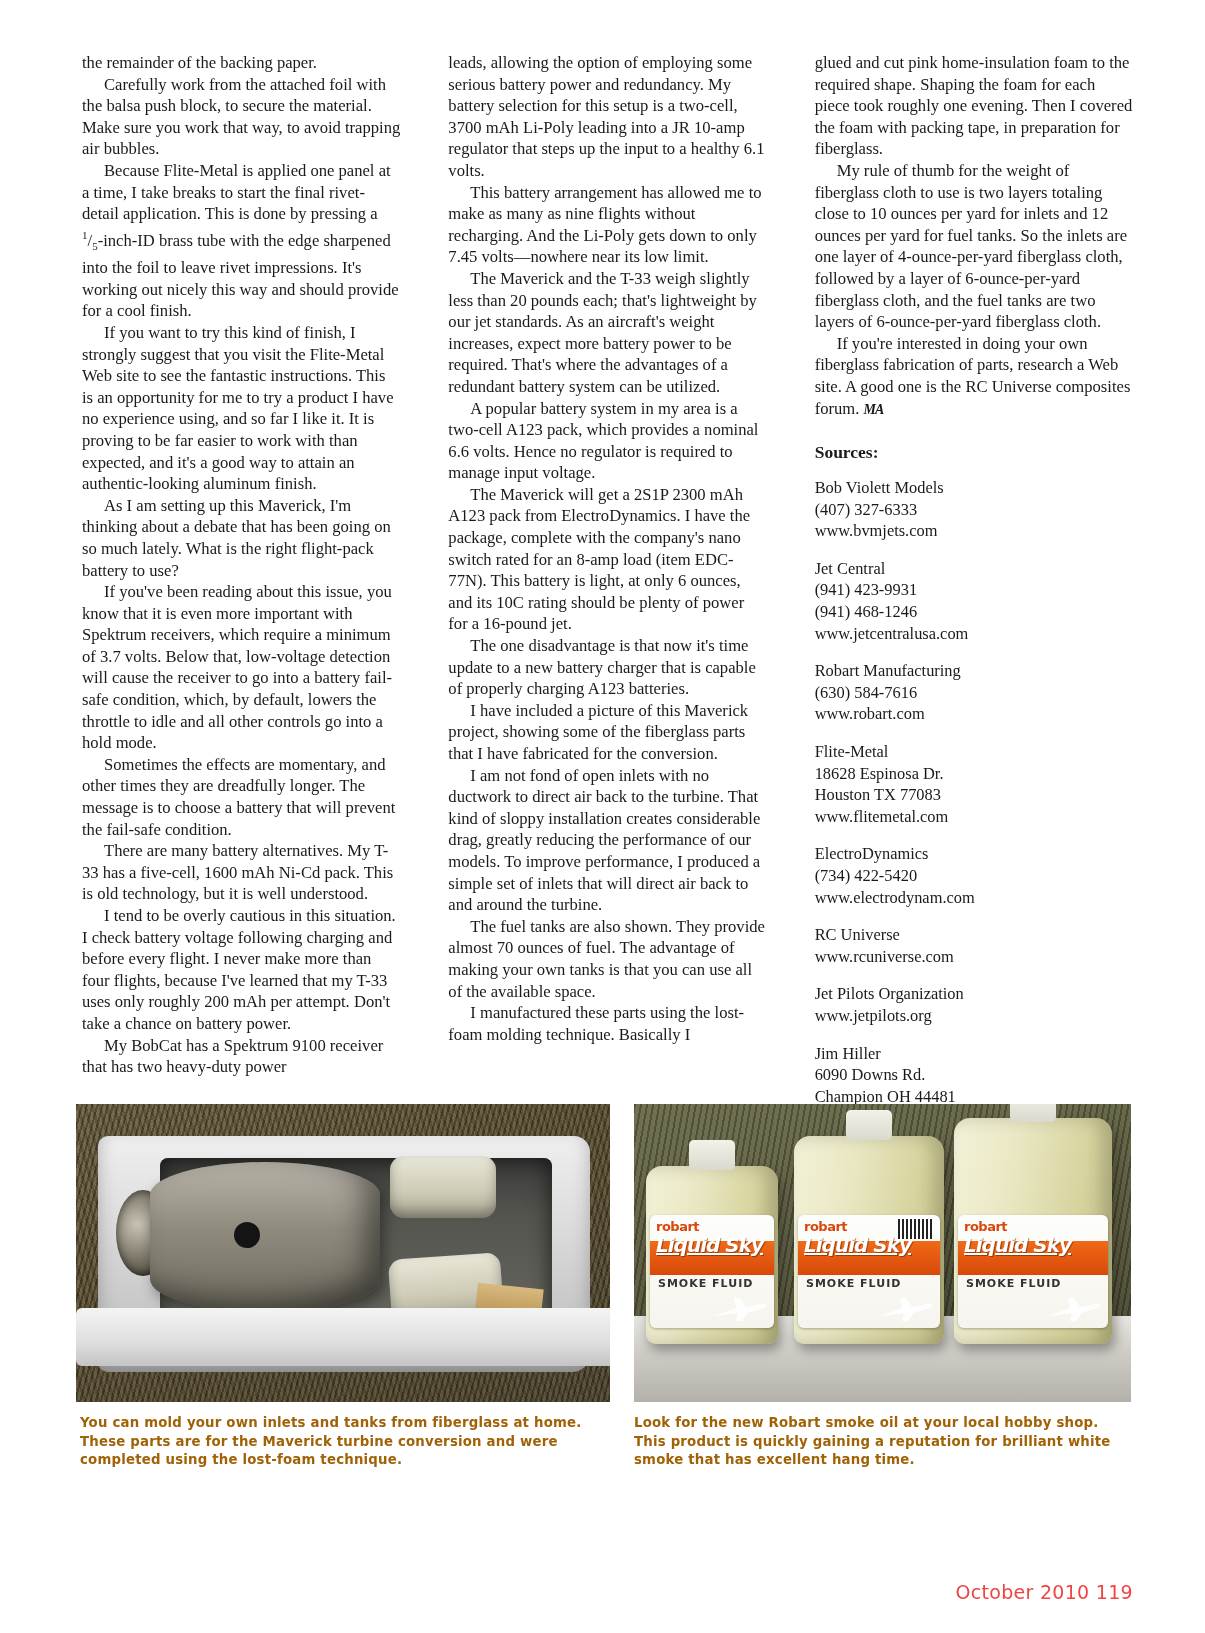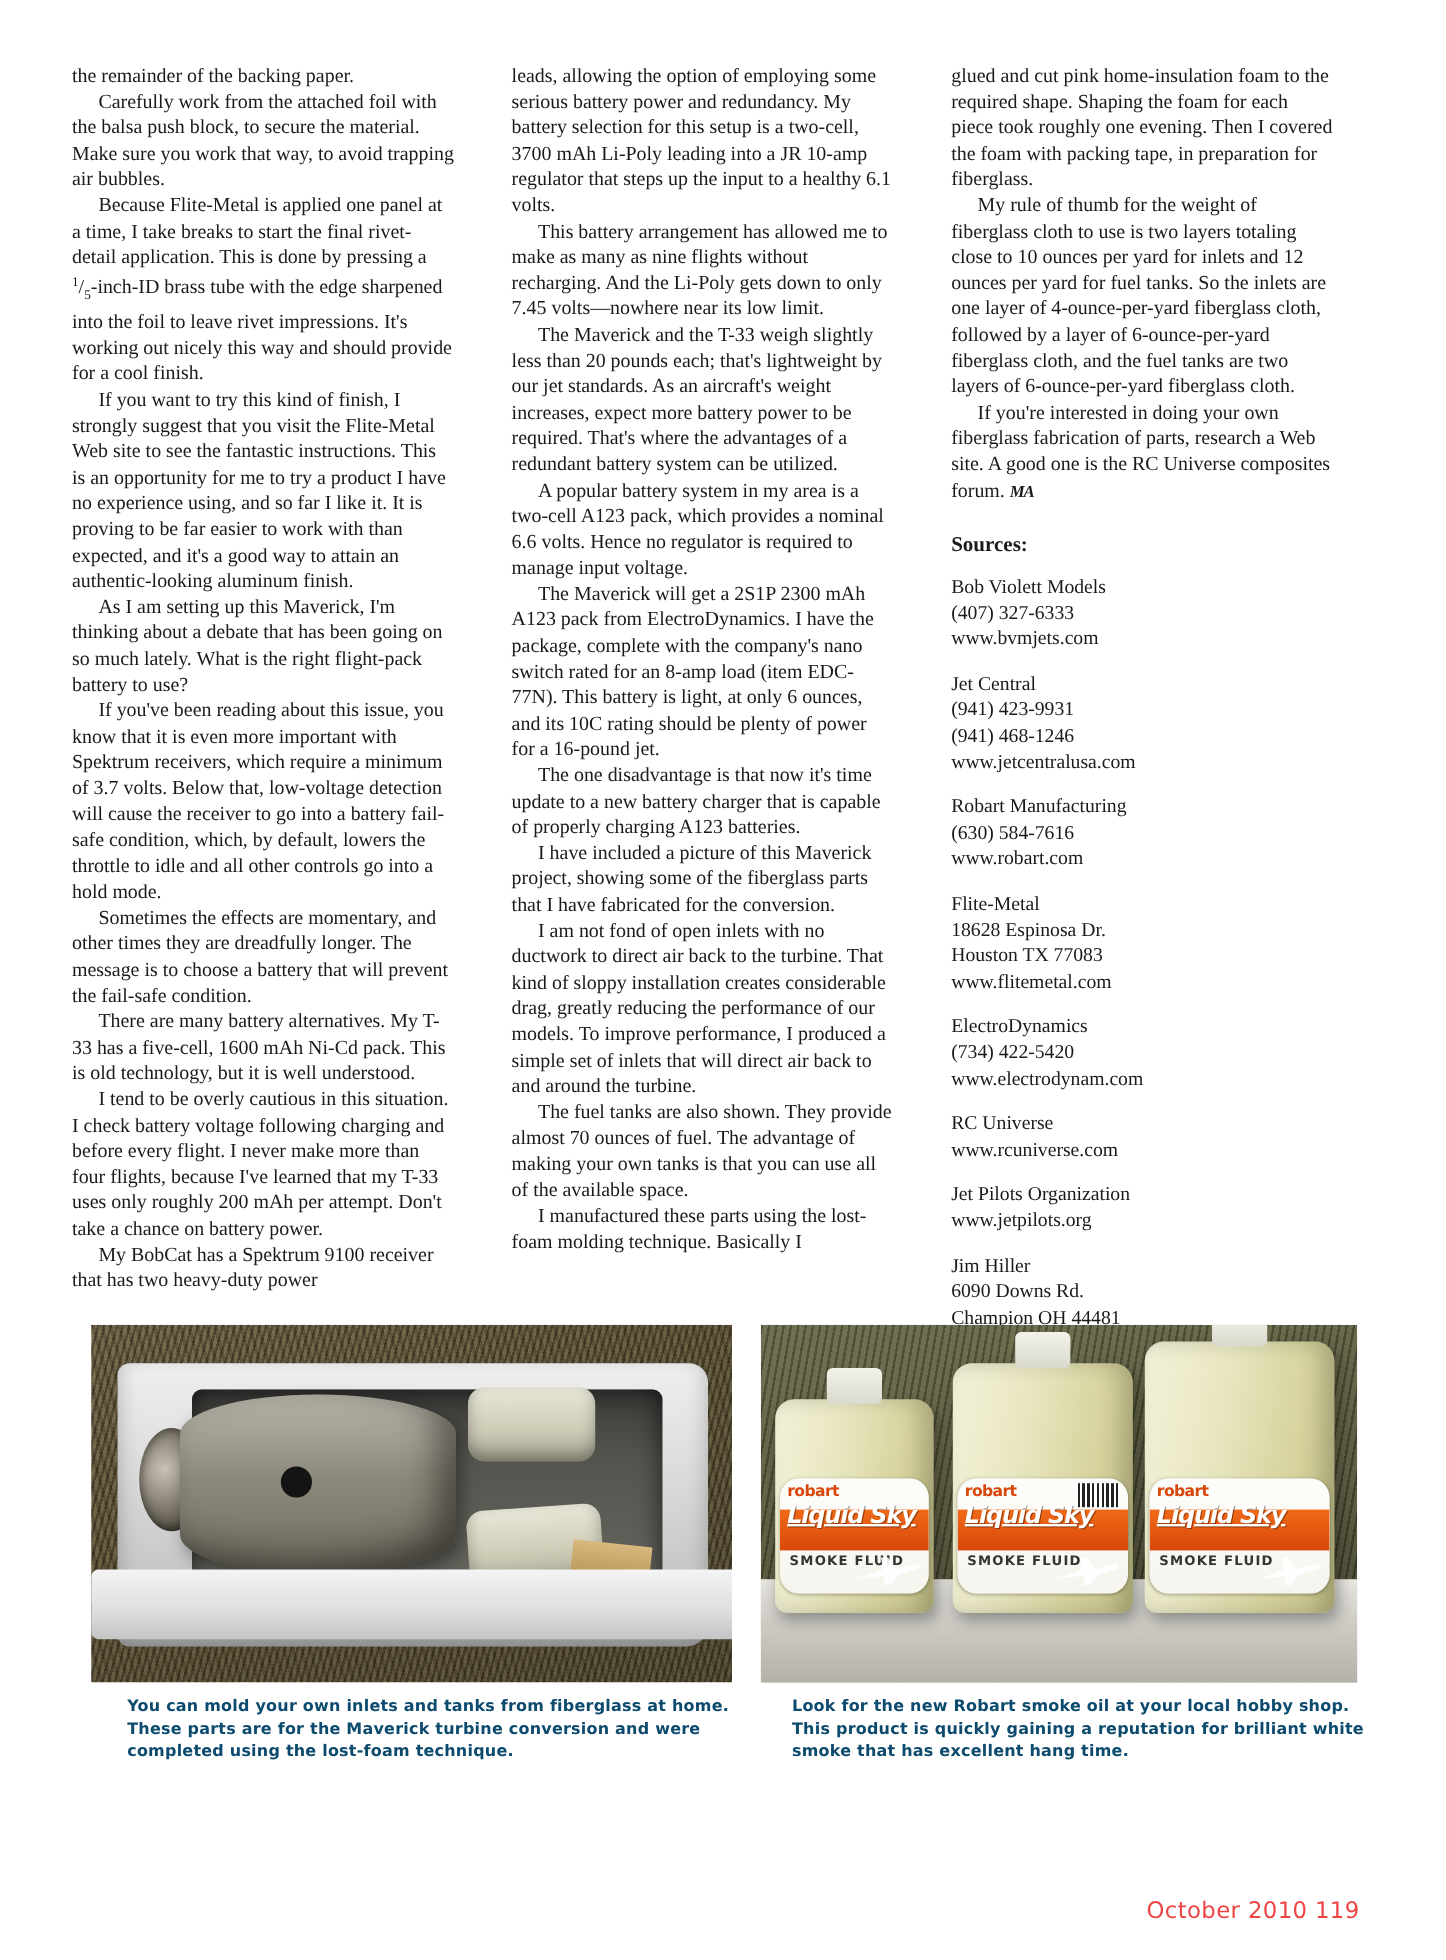--- a/index.html
+++ b/index.html
@@ -15,21 +15,21 @@
     color: #1a1a1a;
     overflow: hidden;
   }
   .page {
     position: absolute;
     inset: 0;
   }
   .columns {
     position: absolute;
     top: 52px;
-    left: 60px;
+    left: 82px;
     width: 1062px;
     display: flex;
     gap: 12px;
   }
   .col {
     width: 330px;
     margin-right: 36px;
   }
   .col:last-child { margin-right: 11px; }
   .col p {
@@ -83,24 +83,23 @@
     left: 634px;
     top: 1104px;
     width: 497px;
     height: 298px;
   }
   .caption {
     position: absolute;
     font-family: "DejaVu Sans", sans-serif;
     font-size: 13.3px;
     line-height: 18.5px;
-    color: #0c4a6e;
+    color: #a16207;
     font-weight: 600;
     letter-spacing: 0.2px;
-    margin-left: 26px;
   }
   .caption-left {
     left: 80px;
     top: 1414px;
     width: 540px;
   }
   .caption-right {
     left: 634px;
     top: 1414px;
     width: 500px;
@@ -224,23 +223,23 @@
     background: linear-gradient(180deg, #f2f2ea, #d9d9cd);
     border-radius: 5px;
   }
   .jug-1 { left: 12px; width: 132px; height: 178px; }
   .jug-2 { left: 160px; width: 150px; height: 208px; }
   .jug-3 { left: 320px; width: 158px; height: 226px; }
   .label {
     position: absolute;
     left: 4px; right: 4px;
     bottom: 16px;
-    height: 96px;
+    height: 113px;
     background: linear-gradient(180deg, #fdfdfb 0%, #f6f4ee 100%);
-    border-radius: 16px;
+    border-radius: 6px;
     overflow: hidden;
     box-shadow: 0 1px 3px rgba(0,0,0,0.3);
   }
   .label .band {
     position: absolute;
     left: 0; right: 0; top: 26px; height: 34px;
     background: linear-gradient(180deg, #f06a18, #d8480a);
   }
   .label .brand {
     position: absolute;

